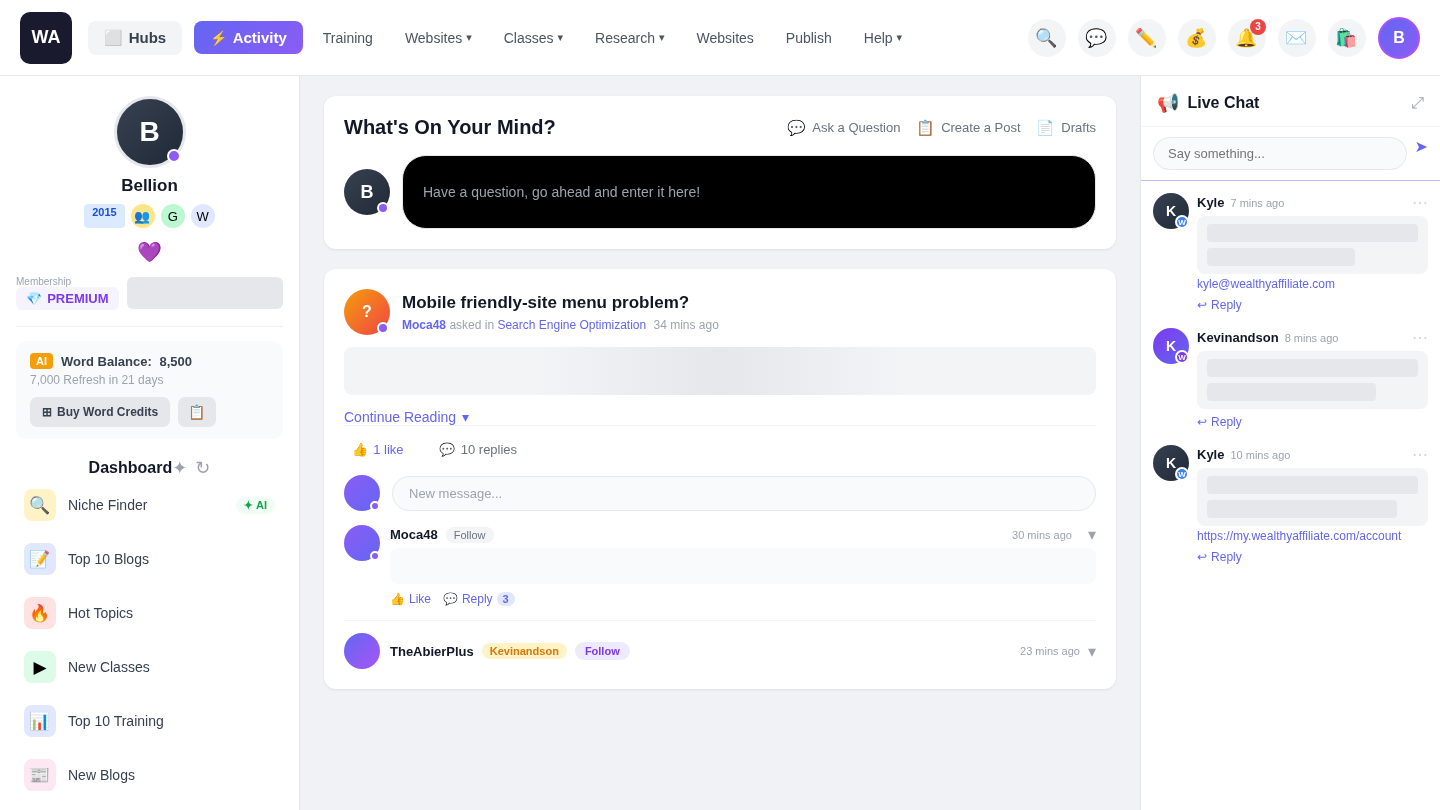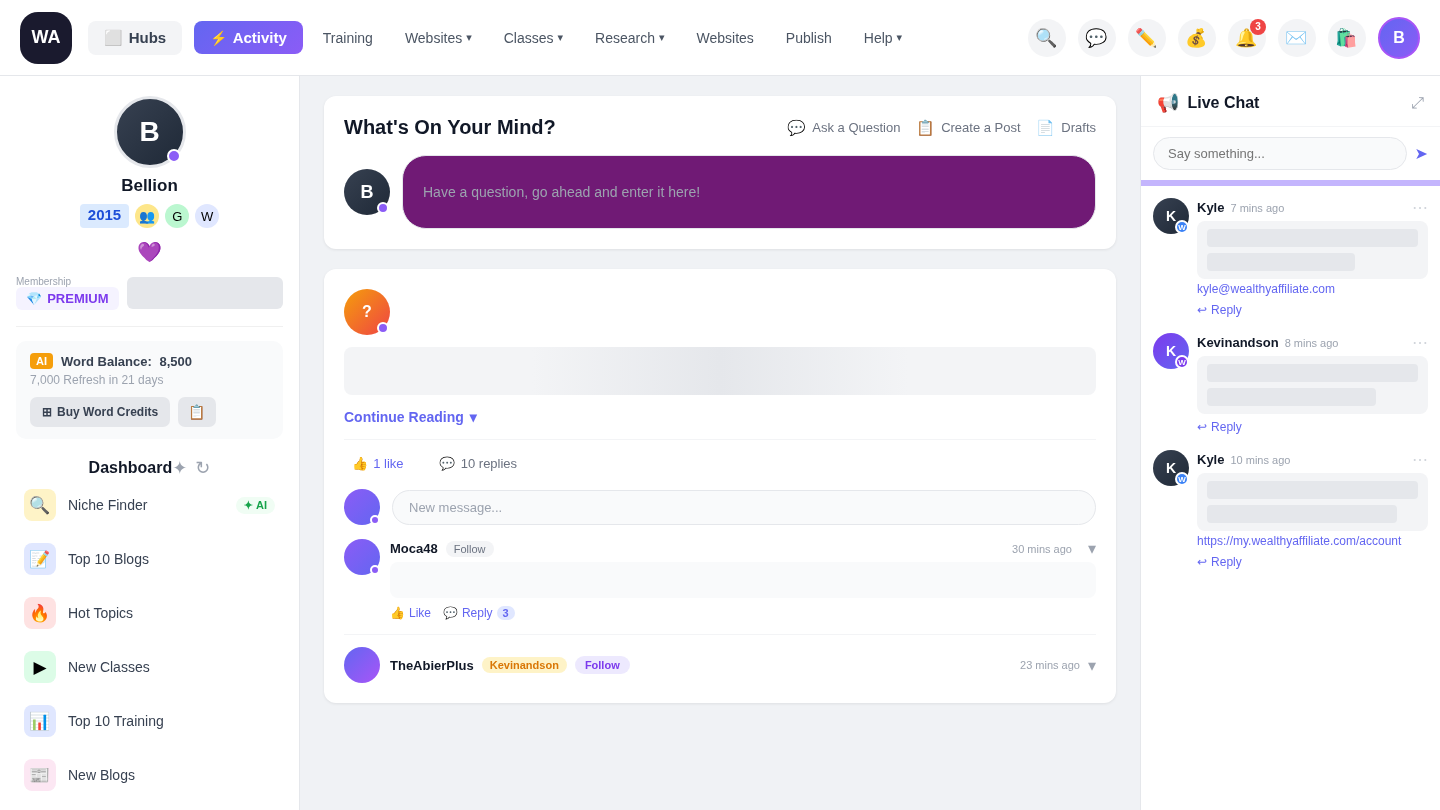--- a/index.html
+++ b/index.html
@@ -5,21 +5,21 @@
     * { margin: 0; padding: 0; box-sizing: border-box; }
     body { font-family: -apple-system, BlinkMacSystemFont, 'Segoe UI', sans-serif; background: #f0f2f5; width: 1440px; height: 810px; overflow: hidden; }
 
     
     .topnav {
       display: flex; align-items: center; background: #fff; height: 76px;
       padding: 0 20px; border-bottom: 1px solid #e5e7eb; position: relative; z-index: 10;
     }
     .logo-area { display: flex; align-items: center; margin-right: 10px; }
     .logo-box {
-      width: 52px; height: 52px; background: #1a1a2e; border-radius: 18px;
+      width: 52px; height: 52px; background: #1a1a2e; border-radius: 10px;
       display: flex; align-items: center; justify-content: center; color: #fff; font-weight: 900; font-size: 18px;
     }
     .nav-hubs {
       display: flex; align-items: center; background: #f3f4f6; border-radius: 8px;
       padding: 8px 16px; margin: 0 6px; cursor: pointer; font-weight: 600; font-size: 15px; color: #374151;
     }
     .nav-activity {
       display: flex; align-items: center; background: linear-gradient(135deg, #6366f1, #8b5cf6);
       border-radius: 8px; padding: 8px 16px; margin: 0 6px; cursor: pointer; font-weight: 700; font-size: 15px; color: #fff;
     }
@@ -60,21 +60,21 @@
       display: flex; align-items: center; justify-content: center; color: #fff; font-size: 28px; font-weight: 700;
       border: 3px solid #e5e7eb; margin-bottom: 8px; position: relative;
     }
     .profile-purple-dot {
       position: absolute; bottom: 2px; right: 2px; width: 14px; height: 14px;
       background: #8b5cf6; border-radius: 50%; border: 2px solid #fff;
     }
     .profile-name { font-weight: 700; font-size: 17px; color: #111827; margin-bottom: 8px; }
     .profile-badges { display: flex; gap: 6px; flex-wrap: wrap; justify-content: center; margin-bottom: 8px; }
     .profile-badge {
-      padding: 2px 8px; border-radius: 4px; font-size: 15px; font-weight: 600;
+      padding: 2px 8px; border-radius: 4px; font-size: 11px; font-weight: 600;
     }
     .badge-year { background: #dbeafe; color: #1d4ed8; }
     .badge-icon { width: 24px; height: 24px; border-radius: 50%; display: flex; align-items: center; justify-content: center; font-size: 13px; }
     .badge-people { background: #fde68a; }
     .badge-g { background: #bbf7d0; }
     .badge-wp { background: #e0e7ff; }
     .purple-heart { font-size: 20px; color: #7c3aed; margin-top: 4px; }
     .membership-row { display: flex; align-items: center; gap: 8px; margin-top: 12px; width: 100%; }
     .premium-badge {
       display: flex; align-items: center; gap: 5px; background: #f5f3ff; border-radius: 6px;
@@ -120,21 +120,21 @@
     .composer-action { display: flex; align-items: center; gap: 6px; font-size: 13px; font-weight: 500; color: #6b7280; cursor: pointer; }
     .composer-action-icon { font-size: 15px; }
     .composer-input-row { display: flex; gap: 12px; align-items: center; }
     .composer-avatar {
       width: 46px; height: 46px; border-radius: 50%; background: linear-gradient(135deg, #374151, #1f2937);
       display: flex; align-items: center; justify-content: center; color: #fff; font-size: 18px; font-weight: 700;
       flex-shrink: 0; position: relative;
     }
     .composer-avatar-dot { position: absolute; bottom: 1px; right: 1px; width: 12px; height: 12px; background: #8b5cf6; border-radius: 50%; border: 2px solid #fff; }
     .composer-input {
-      flex: 1; background: #701a75; border: 1px solid #e5e7eb; border-radius: 24px;
+      flex: 1; background: #000000; border: 1px solid #e5e7eb; border-radius: 24px;
       padding: 28px 20px; font-size: 14px; color: #9ca3af; cursor: text;
     }
 
     
     .post-card { background: #fff; border-radius: 12px; padding: 20px; box-shadow: 0 1px 3px rgba(0,0,0,0.08); }
     .post-author-row { display: flex; align-items: center; gap: 12px; margin-bottom: 12px; }
     .post-avatar {
       width: 46px; height: 46px; border-radius: 50%;
       display: flex; align-items: center; justify-content: center; color: #fff; font-size: 16px; font-weight: 700; flex-shrink: 0; position: relative;
     }
@@ -142,22 +142,22 @@
     .post-avatar-dot2 { position: absolute; bottom: 1px; right: 1px; width: 12px; height: 12px; background: #8b5cf6; border-radius: 50%; border: 2px solid #fff; }
     .post-meta { flex: 1; }
     .post-title { font-size: 17px; font-weight: 700; color: #111827; margin-bottom: 4px; line-height: 1.3; }
     .post-submeta { font-size: 12px; color: #9ca3af; }
     .post-submeta a { color: #6366f1; text-decoration: none; font-weight: 500; }
     .post-content-placeholder {
       height: 48px; background: linear-gradient(90deg, #f3f4f6 25%, #e5e7eb 50%, #f3f4f6 75%);
       border-radius: 8px; margin-bottom: 14px;
     }
     .continue-reading {
-      display: flex; align-items: center; gap: 6px; color: #6366f1; font-weight: 700; font-size: 14px;
-      cursor: pointer; margin-bottom: 14px;
+      display: flex; align-items: center; gap: 6px; color: #6366f1; font-weight: 400; font-size: 14px;
+      cursor: pointer; 
     }
     .post-actions { display: flex; align-items: center; gap: 20px; padding-top: 12px; border-top: 1px solid #f3f4f6; margin-bottom: 14px; }
     .post-action-btn {
       display: flex; align-items: center; gap: 5px; font-size: 13px; color: #6b7280;
       cursor: pointer; font-weight: 500; padding: 4px 8px; border-radius: 6px;
     }
     .like-btn { color: #6366f1; }
     .new-message-area {
       display: flex; gap: 12px; align-items: center; margin-bottom: 14px;
     }
@@ -201,21 +201,21 @@
       width: 300px; min-width: 300px; background: #fff; border-left: 1px solid #e5e7eb;
       display: flex; flex-direction: column; overflow: hidden;
     }
     .chat-header {
       display: flex; align-items: center; justify-content: space-between;
       padding: 16px 16px 12px; border-bottom: 1px solid #f3f4f6;
     }
     .chat-title { font-size: 16px; font-weight: 700; color: #111827; display: flex; align-items: center; gap: 8px; }
     .chat-actions { display: flex; gap: 8px; }
     .chat-action-icon { font-size: 16px; color: #9ca3af; cursor: pointer; }
-    .chat-input-row { padding: 10px 12px; border-bottom: 6px solid #c4b5fd; display: flex; align-items: center; gap: 8px; }
+    .chat-input-row { padding: 10px 12px; border-bottom: 1px solid #c4b5fd; display: flex; gap: 8px; }
     .chat-input {
       flex: 1; background: #f9fafb; border: 1px solid #e5e7eb; border-radius: 20px;
       padding: 8px 14px; font-size: 13px; color: #9ca3af;
     }
     .chat-send { font-size: 16px; color: #6366f1; cursor: pointer; }
     .chat-messages { flex: 1; overflow-y: auto; padding: 12px; }
     .chat-message { display: flex; align-items: flex-start; gap: 8px; margin-bottom: 16px; }
     .chat-avatar {
       width: 36px; height: 36px; border-radius: 50%; flex-shrink: 0;
       display: flex; align-items: center; justify-content: center; font-size: 14px; font-weight: 700; color: #fff;
@@ -421,20 +421,29 @@
         <div class="composer-input">Have a question, go ahead and enter it here!</div>
       </div>
     </div>
 
     <div class="post-card">
       <div class="post-author-row">
         <div class="post-avatar post-avatar-q">
           ?
           <div class="post-avatar-dot2"></div>
         </div>
+        <div class="post-meta">
+          <div class="post-title">Mobile friendly-site menu problem?</div>
+          <div class="post-submeta">
+            <span style="color:#6366f1;font-weight:600;cursor:pointer;">Moca48</span>
+            <span>asked in</span>
+            <a href="#">Search Engine Optimization</a>
+            <span style="margin-left:4px;">34 mins ago</span>
+          </div>
+        </div>
       </div>
 
       <div class="post-content-placeholder"></div>
 
       <div class="continue-reading">
         <span>Continue Reading</span>
         <span>▾</span>
       </div>
 
       <div class="post-actions">

